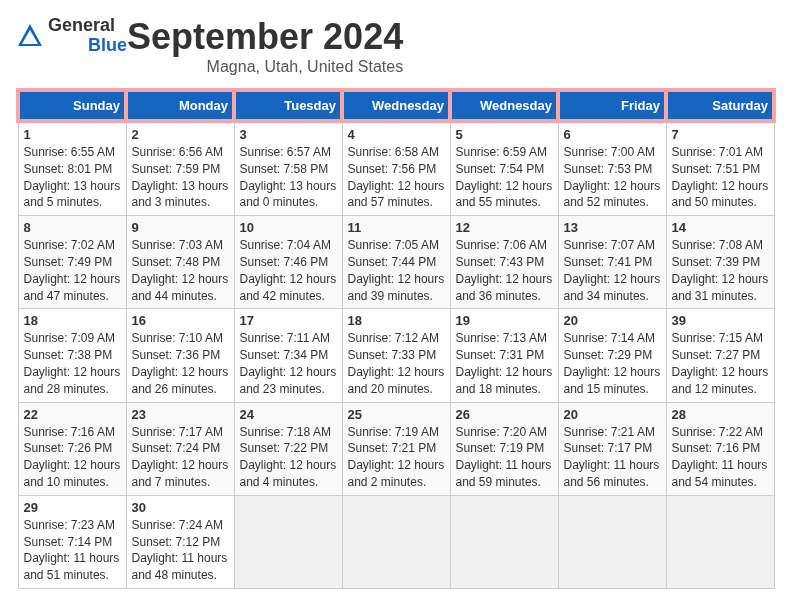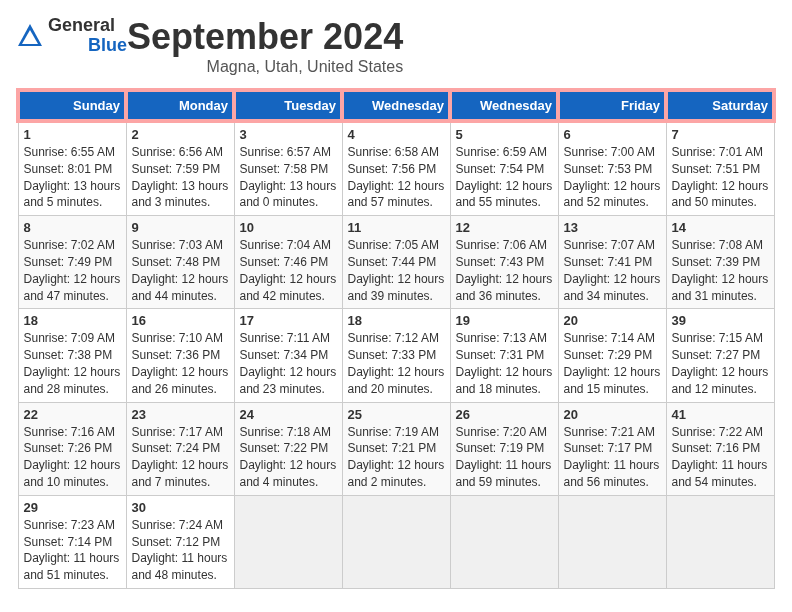--- a/index.html
+++ b/index.html
@@ -226,21 +226,21 @@
         </td>
         <td>
           <span class="day-num">26</span>
           <div class="day-info">Sunrise: 7:20 AM<br>Sunset: 7:19 PM<br>Daylight: 11 hours and 59 minutes.</div>
         </td>
         <td>
           <span class="day-num">20</span>
           <div class="day-info">Sunrise: 7:21 AM<br>Sunset: 7:17 PM<br>Daylight: 11 hours and 56 minutes.</div>
         </td>
         <td>
-          <span class="day-num">41</span>
+          <span class="day-num">28</span>
           <div class="day-info">Sunrise: 7:22 AM<br>Sunset: 7:16 PM<br>Daylight: 11 hours and 54 minutes.</div>
         </td>
       </tr>
       <tr>
         <td>
           <span class="day-num">29</span>
           <div class="day-info">Sunrise: 7:23 AM<br>Sunset: 7:14 PM<br>Daylight: 11 hours and 51 minutes.</div>
         </td>
         <td>
           <span class="day-num">30</span>

